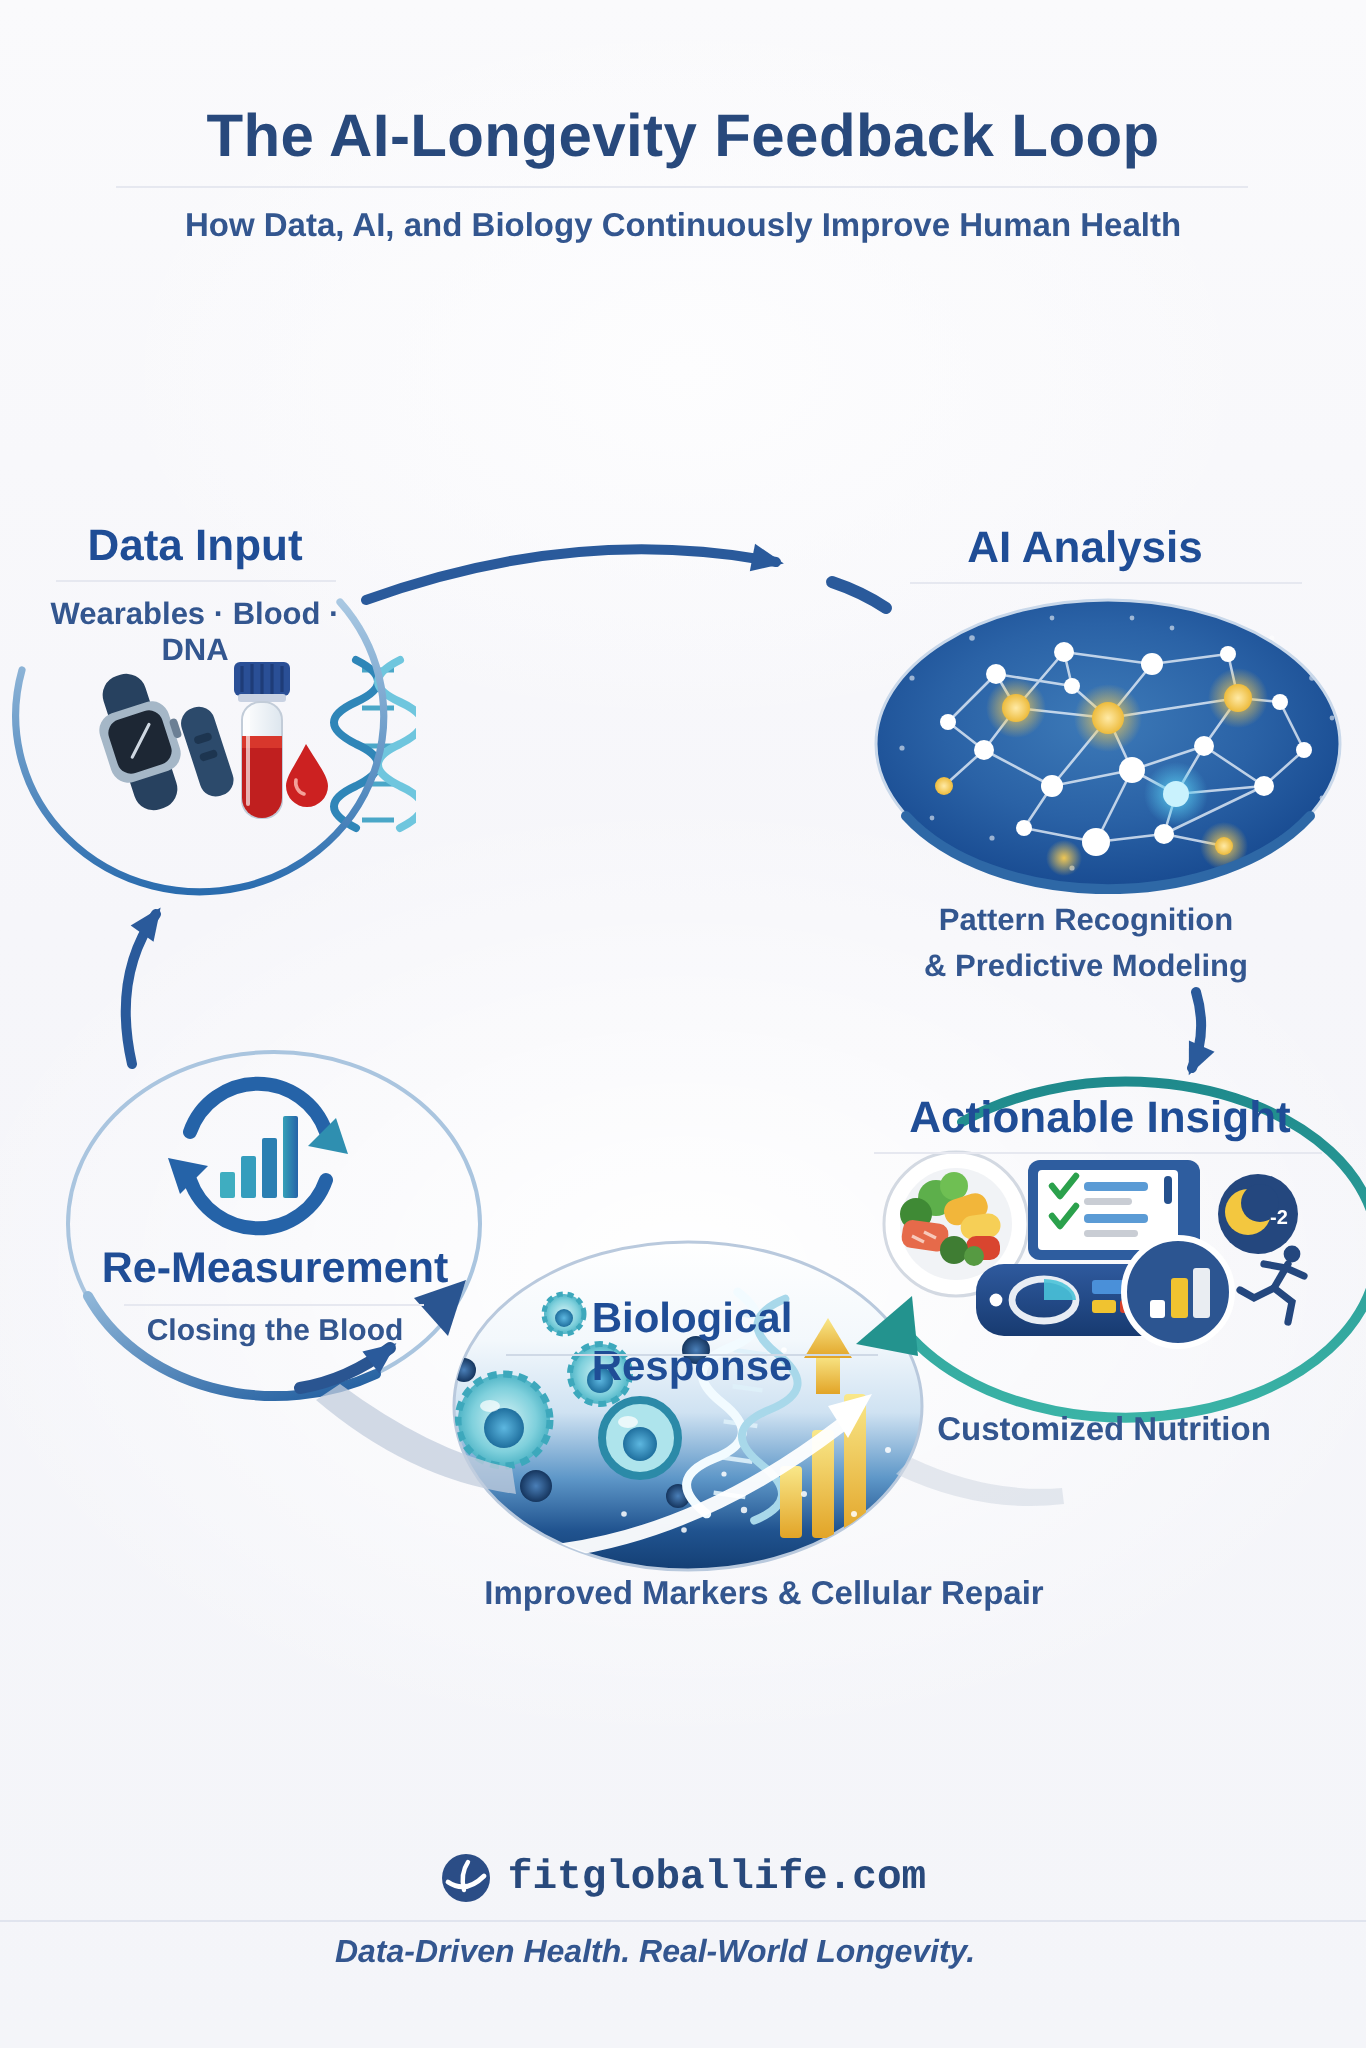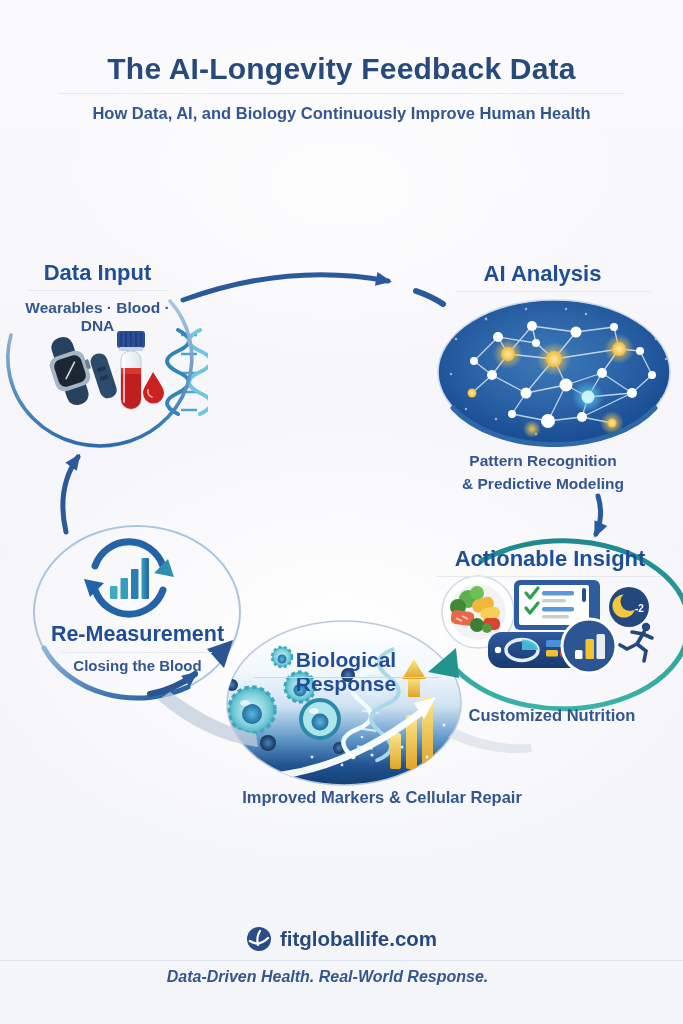--- a/index.html
+++ b/index.html
@@ -30,21 +30,21 @@
   .act-title{left:430px;top:546px;width:240px;font-size:22px;}
   .act-hr{left:437px;top:576px;width:224px;}
   .act-caption{left:438px;top:704px;width:228px;font-size:16.5px;line-height:22px;font-weight:600;text-align:center;color:var(--subnavy,#33568f);}
   .bio-title{left:250px;top:648px;width:192px;font-size:21px;}
   .bio-hr{left:253px;top:677px;width:186px;}
   .bio-caption{left:225px;top:788px;width:290px;font-size:16.5px;font-weight:600;text-align:center;color:var(--subnavy,#33568f);margin-left:12px;}
   .rm-title{left:45px;top:622px;width:185px;font-size:21.5px;}
   .rm-hr{left:62px;top:652px;width:150px;}
   .rm-sub{left:50px;top:657px;width:175px;font-size:15px;font-weight:600;}
   
-  .footer-row{left:0;top:926px;width:683px;display:flex;align-items:center;justify-content:center;gap:8px;}
+  .footer-row{left:0;top:926px;width:683px;display:flex;align-items:center;justify-content:center;gap:8px;font-family:Liberation Mono, monospace;}
   .site{font-size:20.5px;font-weight:bold;color:var(--title,#28497c);}
   .footer-hr{left:0;top:960px;width:683px;background:#e0e4ee;}
   .tagline{left:0;top:968px;width:655px;text-align:center;font-size:16px;font-style:italic;font-weight:600;color:var(--subnavy,#33568f);}
 </style>
 </head>
 <body>
 
 <div class="stage">
 
   <svg class="abs" style="left:436px;top:299px;" width="236" height="148" viewBox="0 0 236 148">
@@ -353,21 +353,21 @@
     <ellipse cx="137" cy="612" rx="103" ry="86" fill="none" stroke="#aac5df" stroke-width="2"></ellipse>
     <path d="M44 648 A103 86 0 0 0 188 687" fill="none" stroke="url(#gradRM)" stroke-width="5" stroke-linecap="round"></path>
     <polygon points="207,649 233,640 224,668" fill="#2a5591"></polygon>
     <path d="M150 694 Q174 690 195 674" fill="none" stroke="#2a5591" stroke-width="6" stroke-linecap="round" marker-end="url(#mNavy)"></path>
     <path d="M158 700 Q205 740 258 747 L256 734 Q216 726 170 692 Z" fill="#c3cede" opacity="0.75"></path>
     <path d="M448 737 Q490 757 532 752 L531 744 Q494 747 456 729 Z" fill="#d3dae4" opacity="0.6"></path>
 
     <path d="M66 532 Q56 488 78 457" fill="none" stroke="#2a5a9b" stroke-width="5" stroke-linecap="round" marker-end="url(#mNavy)"></path>
   </svg>
 
-  <div class="abs title">The AI-Longevity Feedback Data</div>
+  <div class="abs title">The AI-Longevity Feedback Loop</div>
   <div class="abs hr title-hr"></div>
   <div class="abs subtitle">How Data, AI, and Biology Continuously Improve Human Health</div>
 
   <div class="abs node-title di-title">Data Input</div>
   <div class="abs hr di-hr"></div>
   <div class="abs node-sub di-sub">Wearables · Blood · DNA</div>
 
   <div class="abs node-title ai-title">AI Analysis</div>
   <div class="abs hr ai-hr"></div>
   <div class="abs ai-caption">
@@ -391,15 +391,15 @@
 
   <div class="abs footer-row">
     <svg width="26" height="26" viewBox="0 0 26 26">
       <circle cx="13" cy="13" r="12" fill="#2b4d86"></circle>
       <path d="M4 15 Q13 21 22 12" fill="none" stroke="#ffffff" stroke-width="2.4" stroke-linecap="round"></path>
       <path d="M14 5 Q10 11 12 19" fill="none" stroke="#ffffff" stroke-width="2.2" stroke-linecap="round"></path>
     </svg>
     <span class="site">fitgloballife.com</span>
   </div>
   <div class="abs hr footer-hr"></div>
-  <div class="abs tagline">Data-Driven Health. Real-World Response.</div>
+  <div class="abs tagline">Data-Driven Health. Real-World Longevity.</div>
 
 </div>
 
 </body></html>

